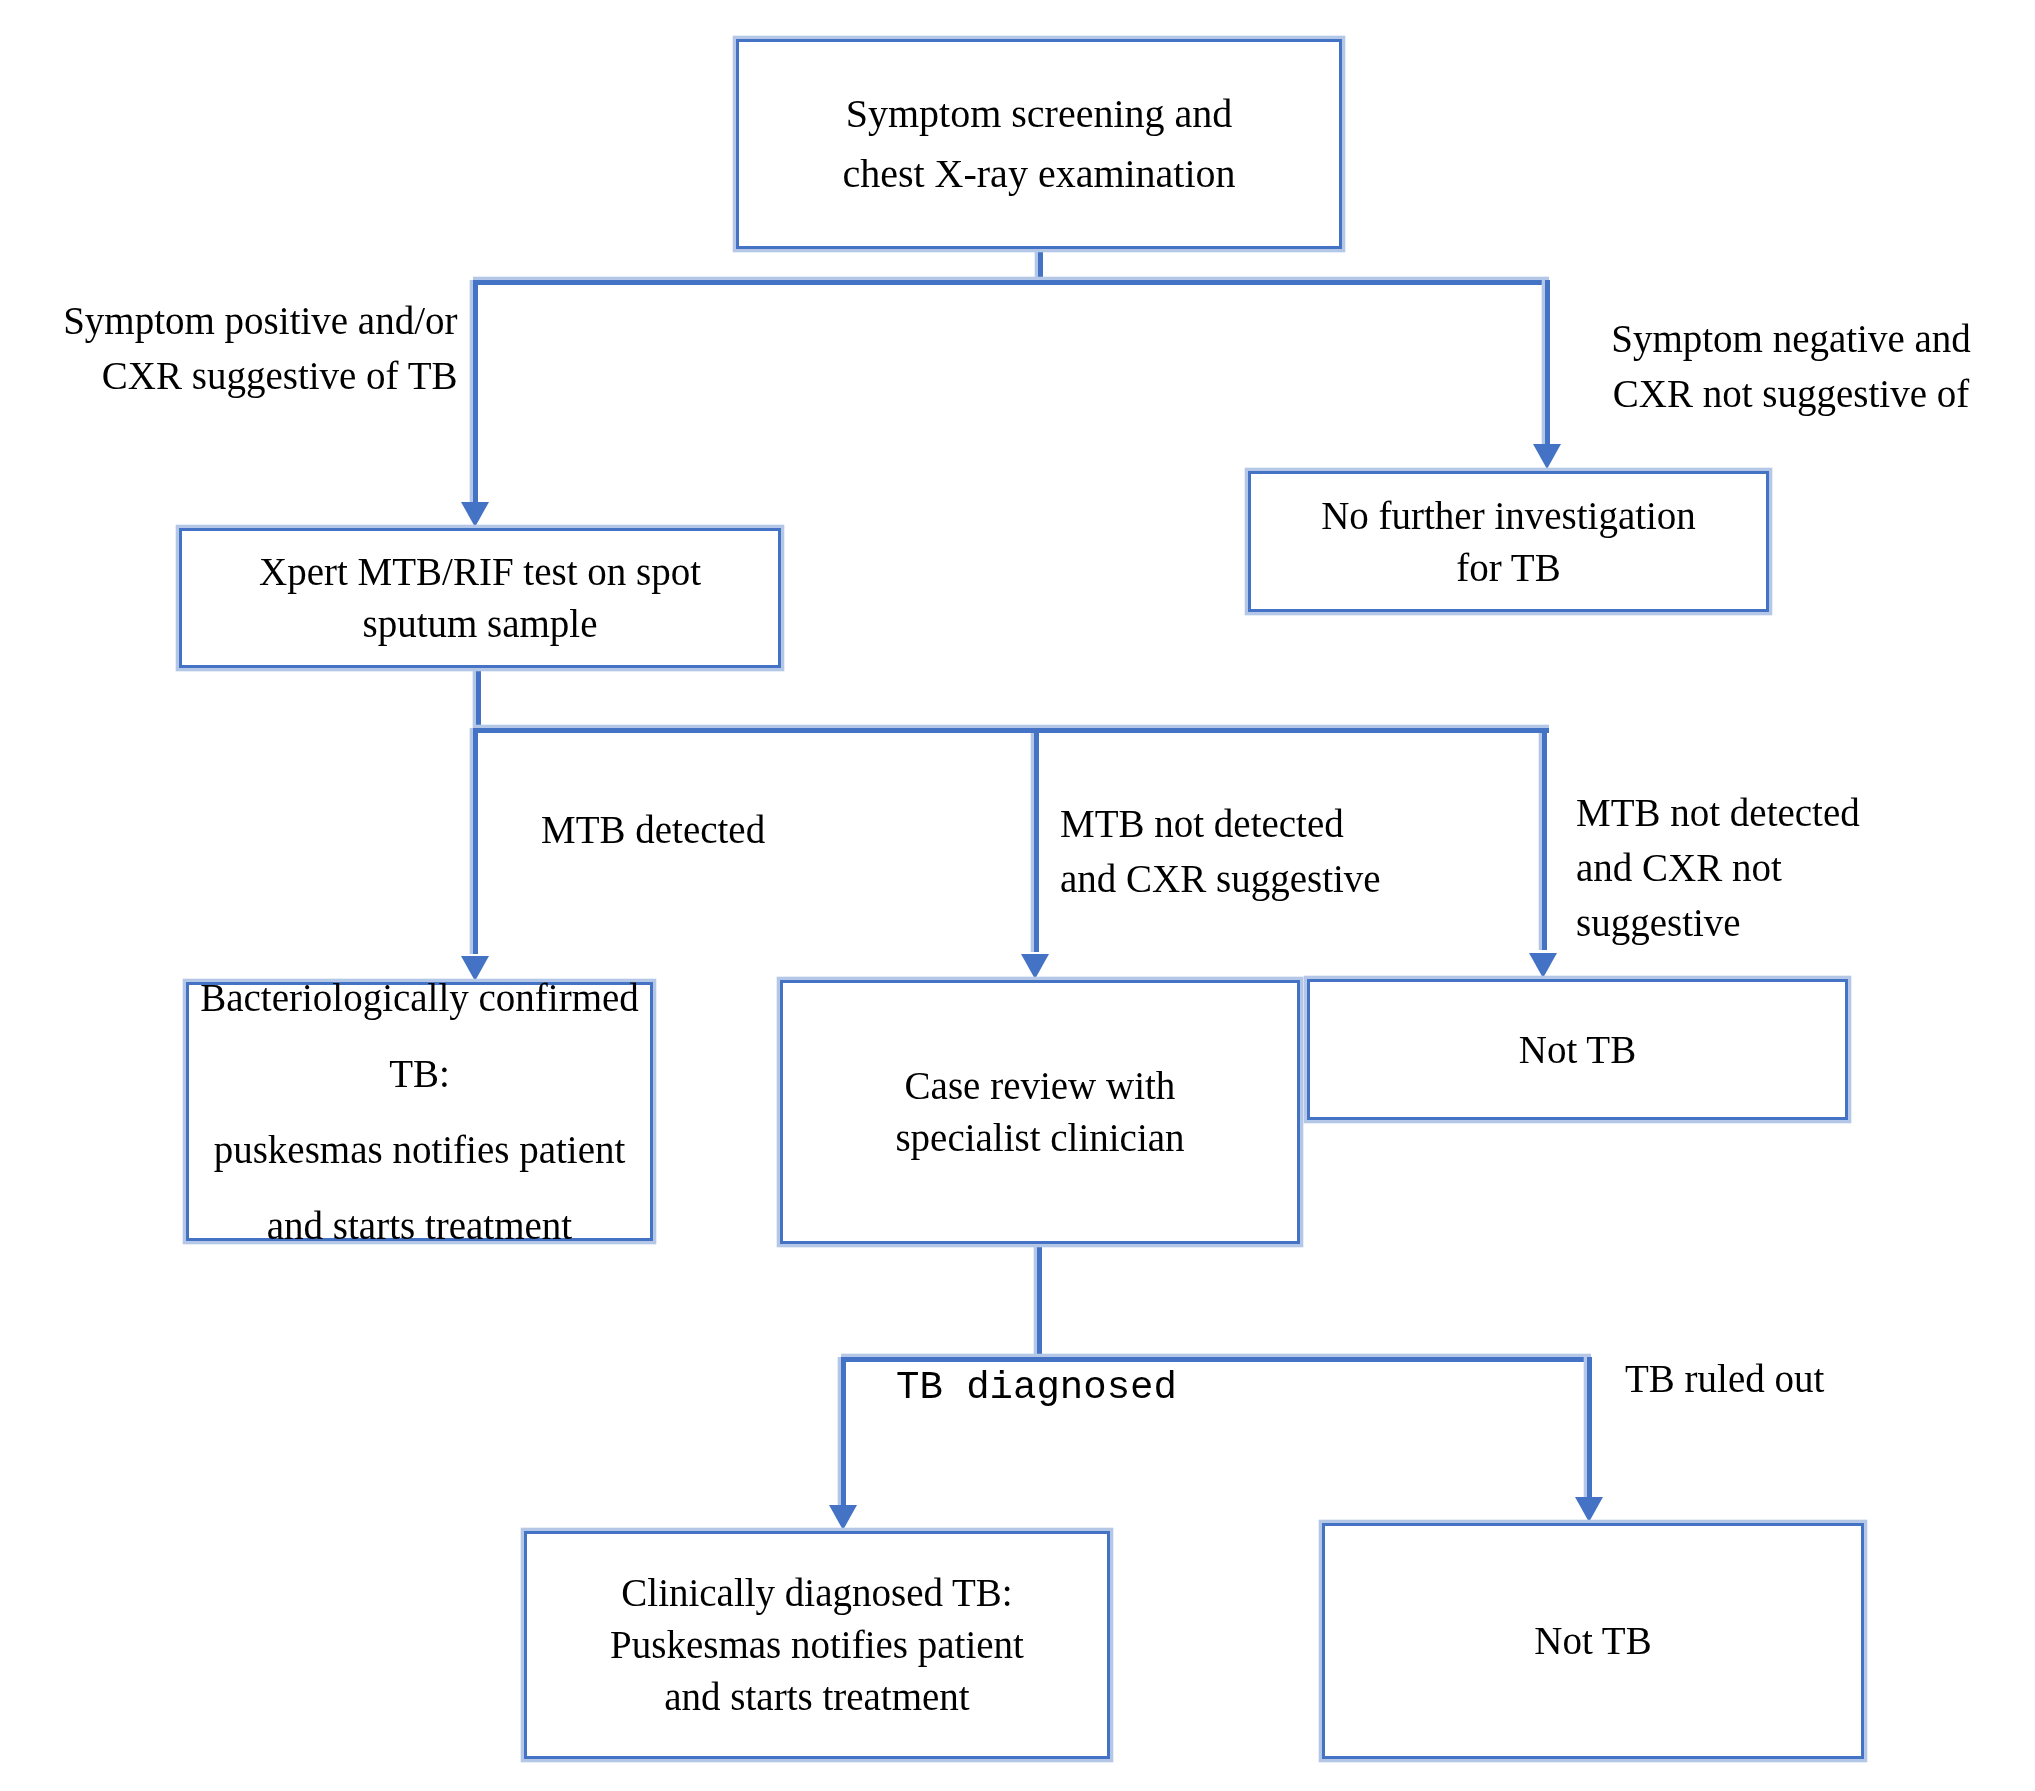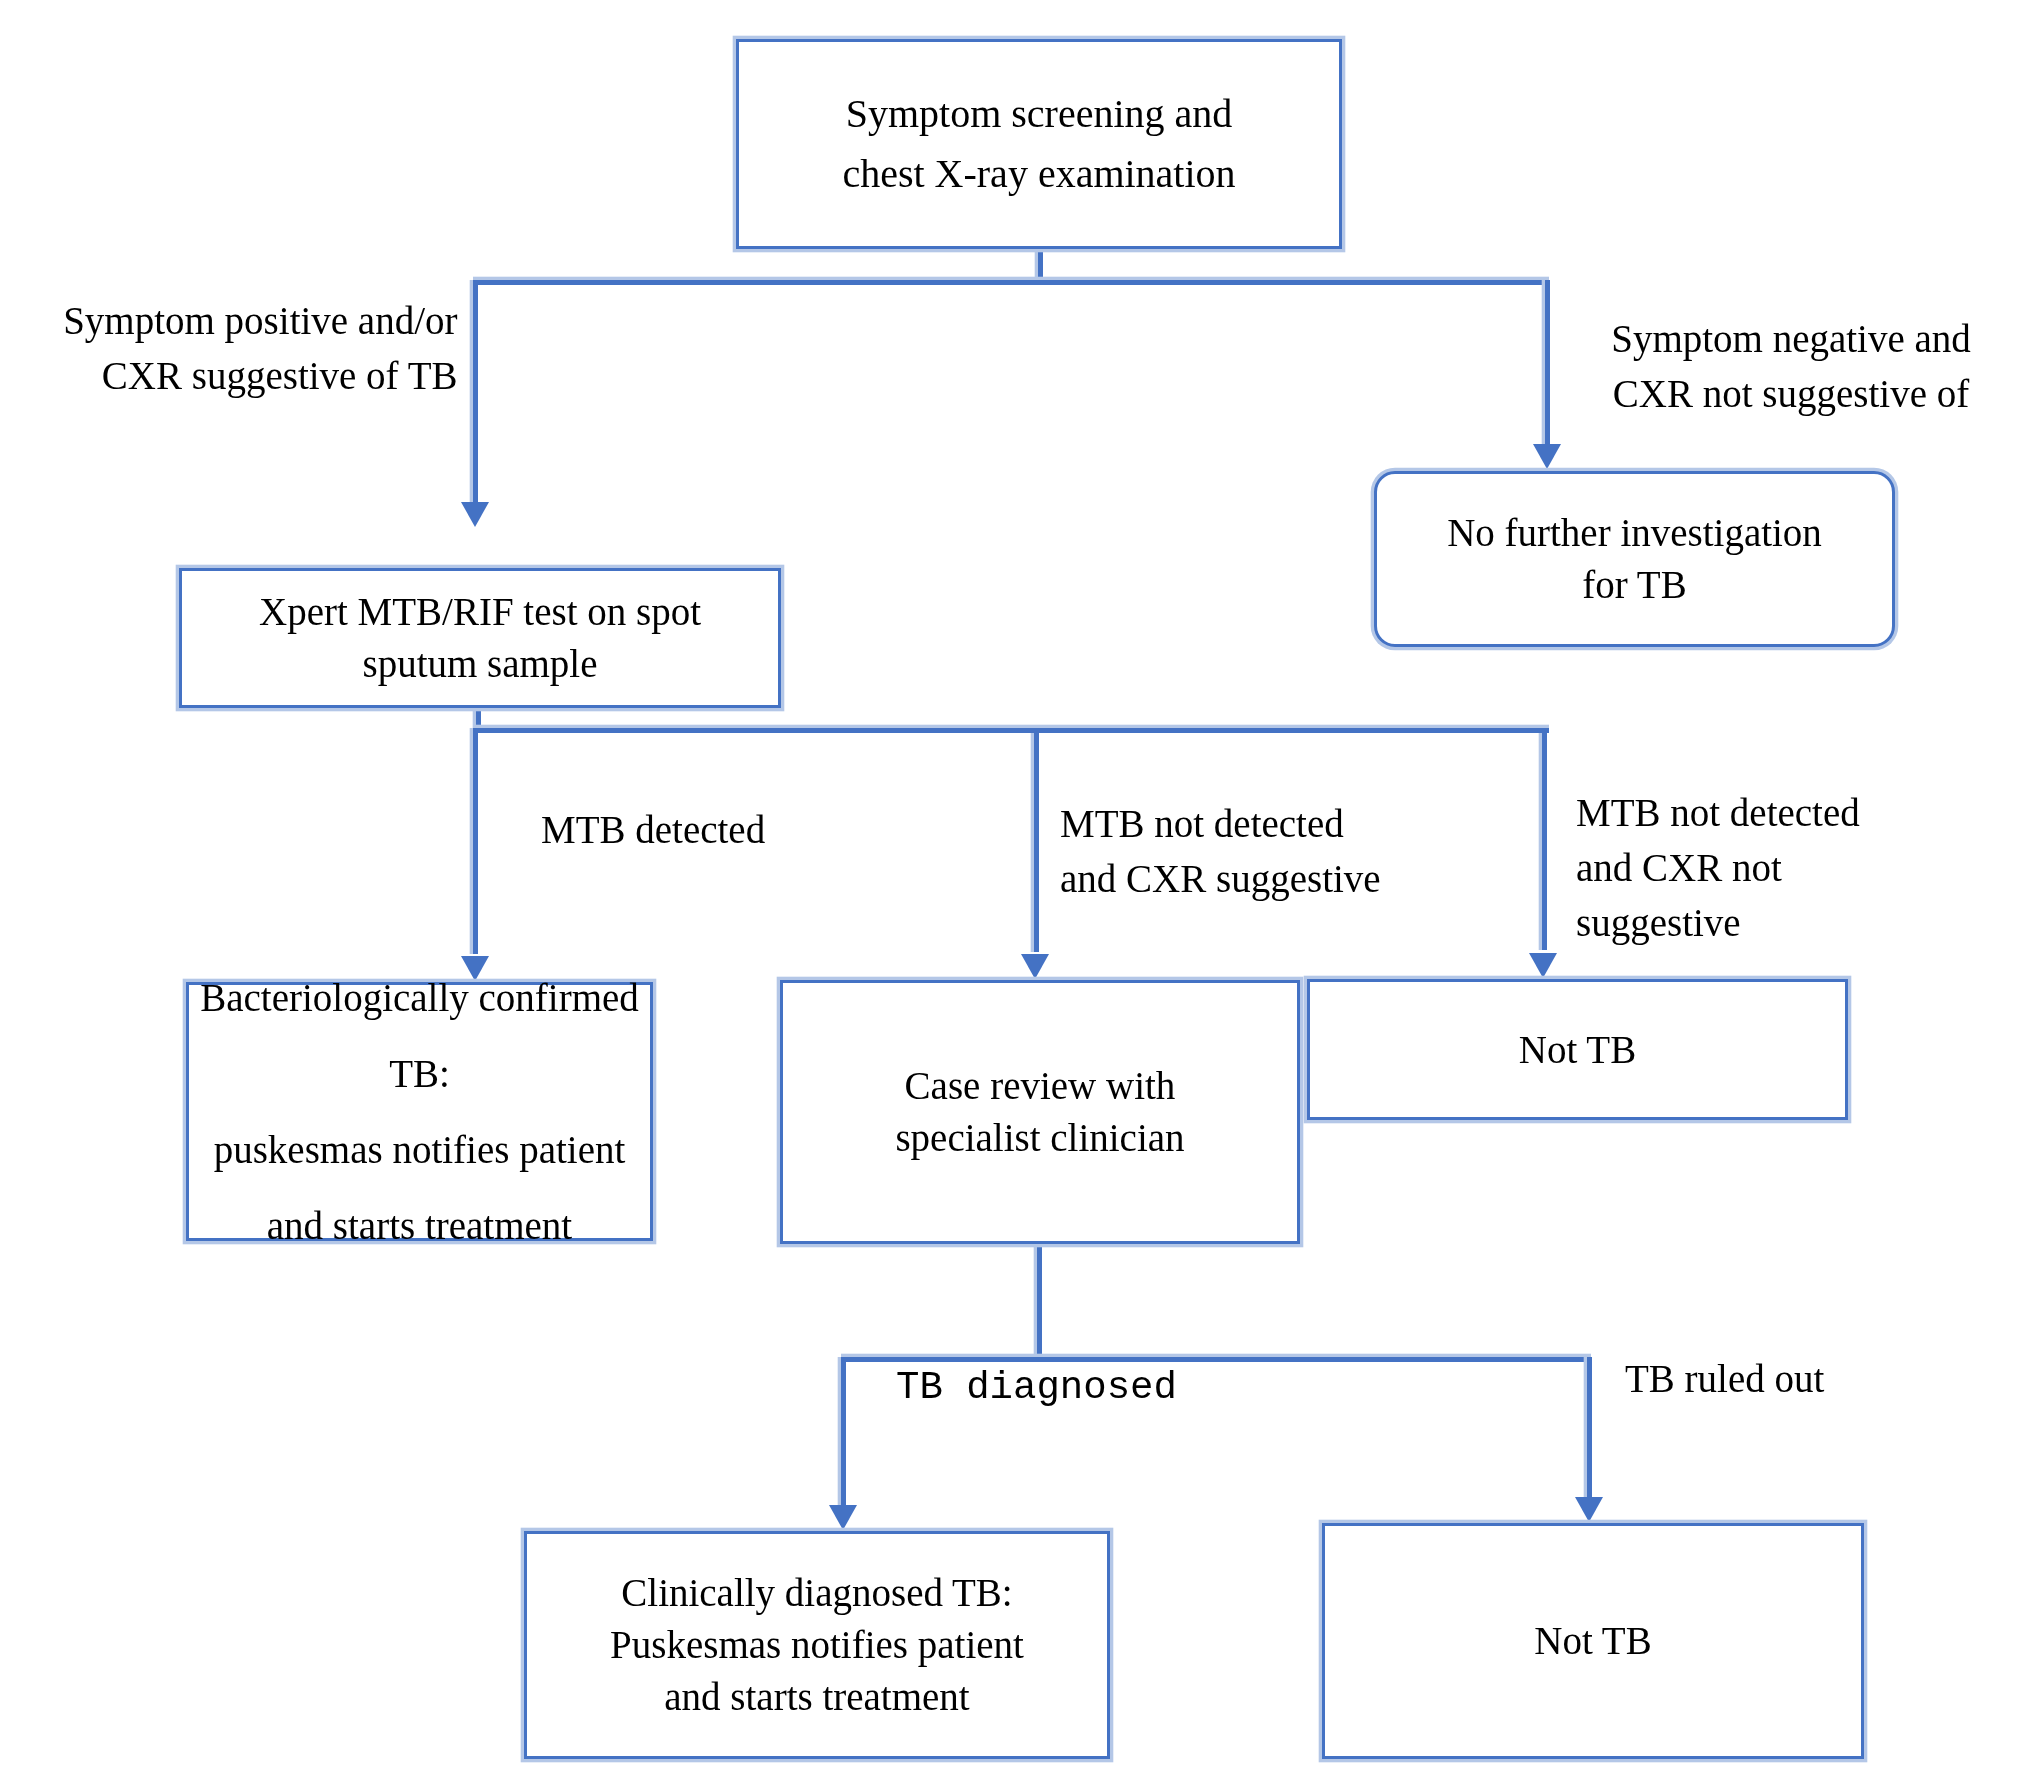--- a/index.html
+++ b/index.html
@@ -88,26 +88,26 @@
   <div class="vline" style="left:841px;top:1357px;height:148px;"></div>
   <div class="vline" style="left:1587px;top:1357px;height:140px;"></div>
   <div class="arrow" style="left:829px;top:1505px;"></div>
   <div class="arrow" style="left:1575px;top:1497px;"></div>
 
   <div class="box title-box" style="left:736px;top:39px;width:606px;height:210px;">
     <span class="bl">Symptom screening and</span>
     <span class="bl">chest X-ray examination</span>
   </div>
 
-  <div class="box" style="left:1374px;top:471px;width:521px;height:176px;border-radius:21px;">
+  <div class="box" style="left:1248px;top:471px;width:521px;height:141px;">
     <span class="bl">No further investigation</span>
     <span class="bl">for TB</span>
   </div>
 
-  <div class="box" style="left:179px;top:528px;width:602px;height:140px;margin-top:40px;">
+  <div class="box" style="left:179px;top:528px;width:602px;height:140px;">
     <span class="bl">Xpert MTB/RIF test on spot</span>
     <span class="bl">sputum sample</span>
   </div>
 
   <div class="box" style="left:186px;top:982px;width:467px;height:259px;gap:24px;">
     <span class="bl">Bacteriologically confirmed</span>
     <span class="bl">TB:</span>
     <span class="bl">puskesmas notifies patient</span>
     <span class="bl">and starts treatment</span>
   </div>

